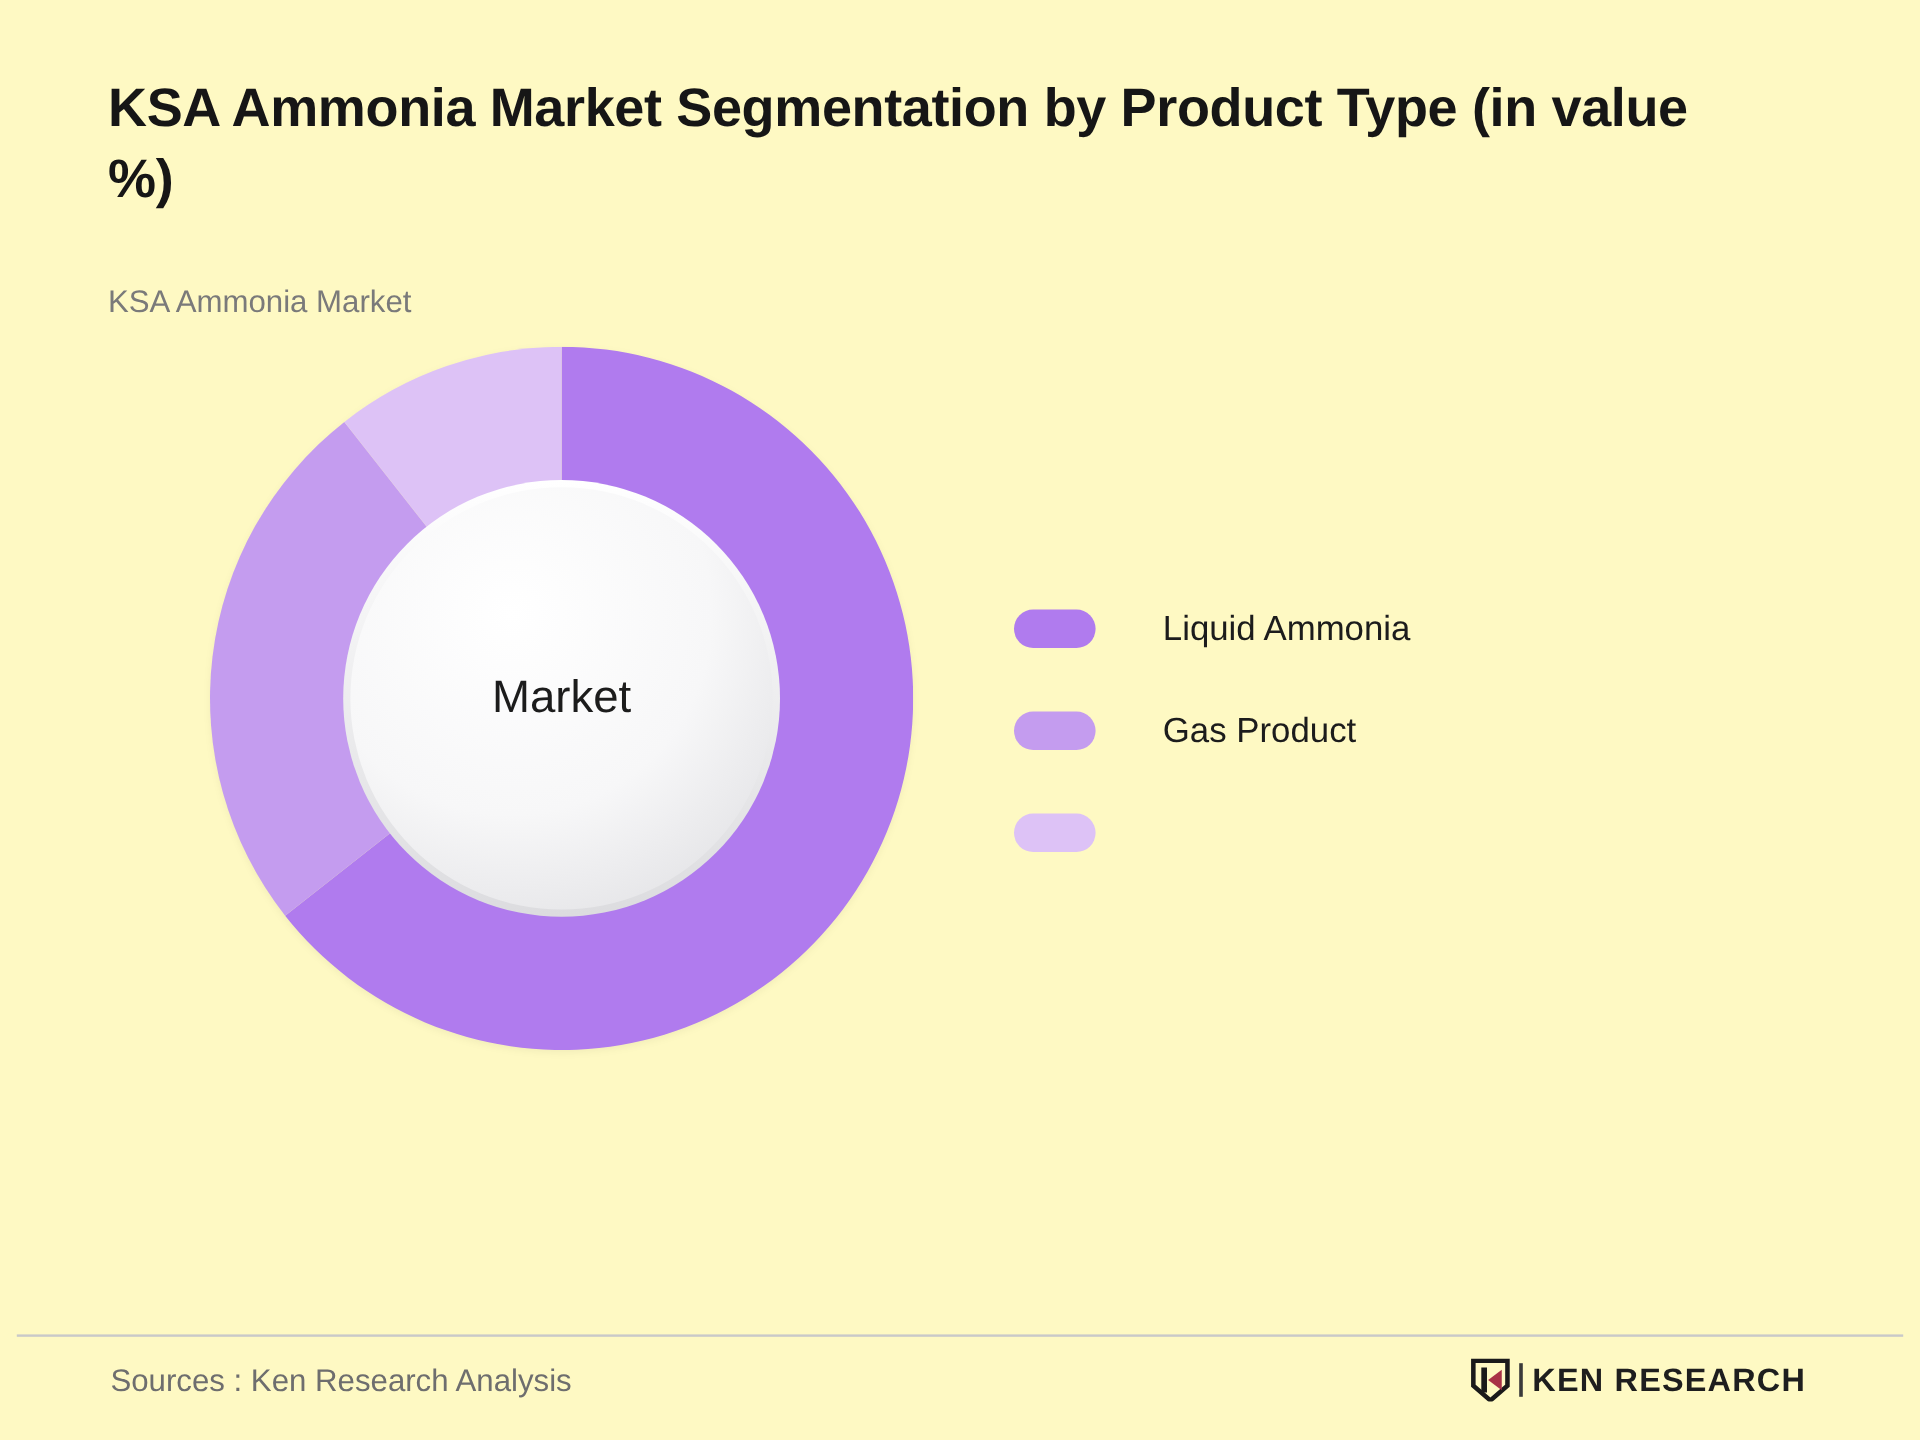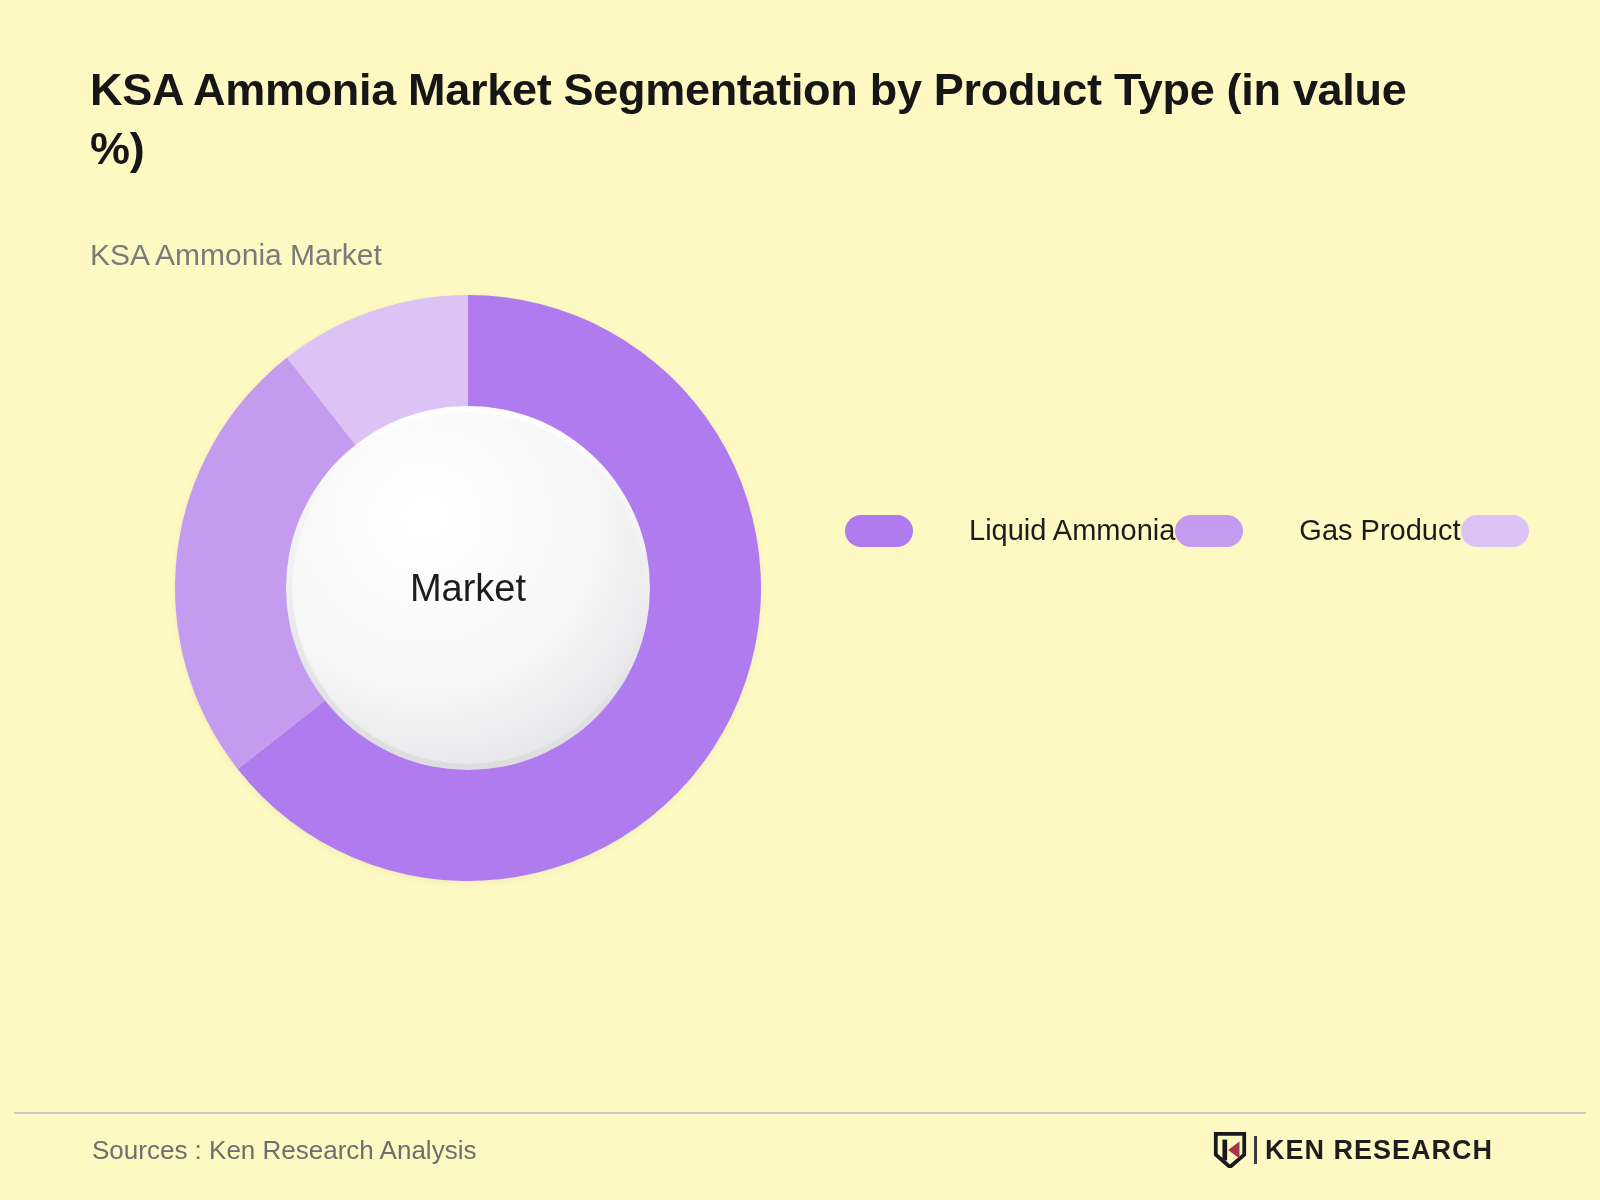--- a/index.html
+++ b/index.html
@@ -36,21 +36,21 @@
     line-height: 1.32;
     letter-spacing: -0.3px;
     color: #161616;
     margin: 0;
     max-width: 1400px;
   }
   .subtitle-block {
     margin-top: 52px;
   }
   .subtitle-line {
-    font-size: 30px;
+    font-size: 26px;
     color: #7a7a7a;
     line-height: 1.58;
     font-weight: normal;
   }
 
   
   .body-area {
     flex: 1 1 auto;
     position: relative;
   }
@@ -86,21 +86,22 @@
     text-align: center;
     font-weight: normal;
   }
 
   
   .legend {
     position: absolute;
     left: 845px;
     top: 236px;       
     display: flex;
-    flex-direction: row;
+    flex-direction: column;
+    gap: 52px;
     text-align: center;
   }
   .legend-row {
     display: flex;
     align-items: center;
   }
   .legend-swatch {
     width: 68px;
     height: 32px;
     border-radius: 16px;
@@ -118,21 +119,21 @@
     position: absolute;
     left: 14px;
     right: 14px;
     bottom: 86px;
     height: 2px;
     background: #c9c9c9;
   }
   .footer {
     position: absolute;
     left: 0;
-    right: 12px;
+    right: 0;
     bottom: 22px;
     height: 56px;
     display: flex;
     align-items: center;
     justify-content: space-between;
     padding: 0 95px 0 92px;
     box-sizing: border-box;
   }
   .sources {
     font-size: 26px;

